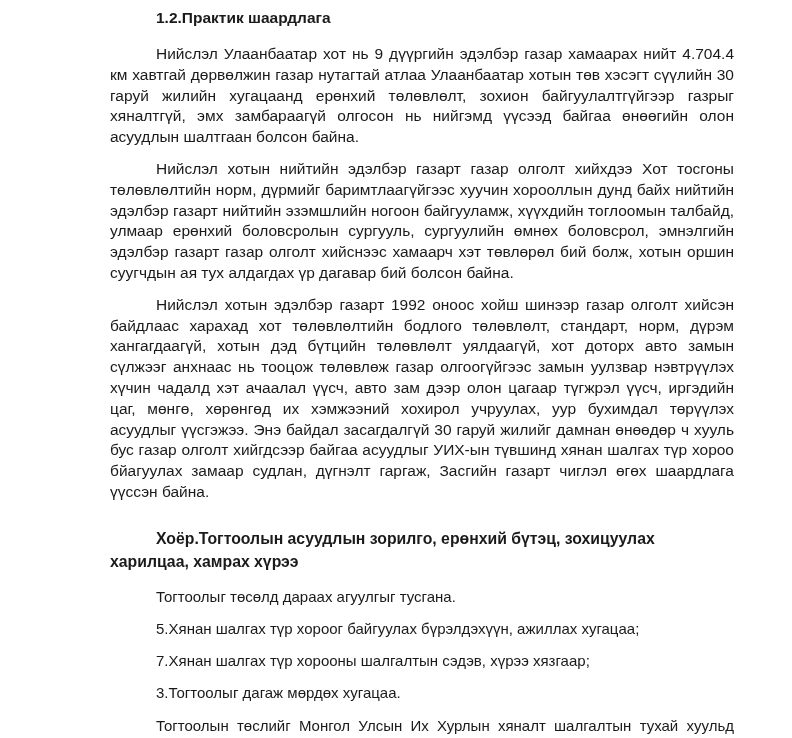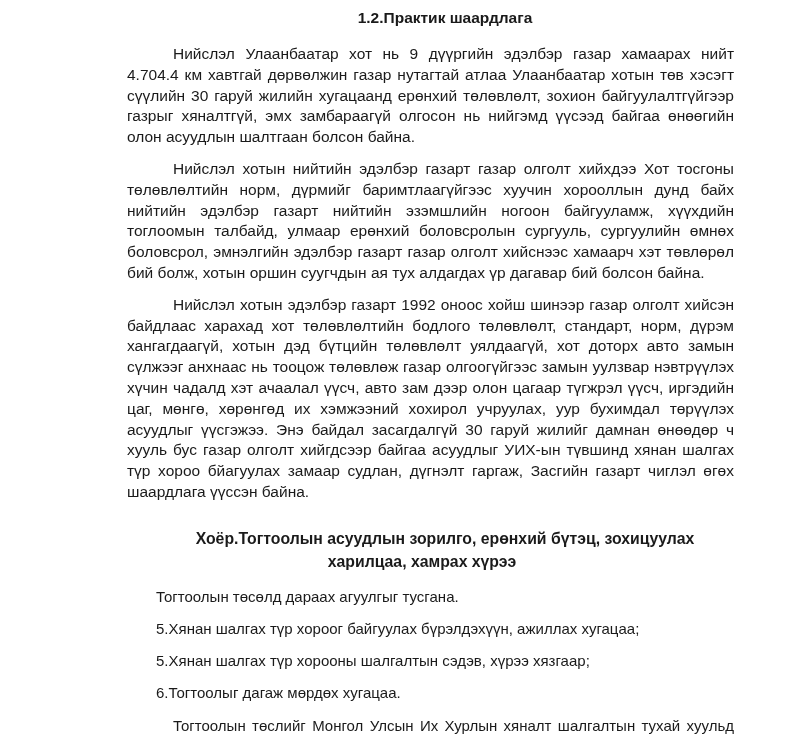--- a/index.html
+++ b/index.html
@@ -20,32 +20,31 @@
       left: 110px;
       top: 0;
       width: 624px;
     }
     .heading {
       font-weight: bold;
       font-size: 15.5px;
       line-height: 21px;
       margin: 0;
       text-indent: 46px;
-      text-align: center;
     }
     .heading.h12 {
       padding-top: 7px;
       margin-bottom: 16px;
     }
     .para {
       font-size: 15.5px;
       line-height: 20.8px;
       text-align: justify;
       text-indent: 46px;
-      margin: 0 0 11px 17px;
+      margin: 0 0 11px 0;
     }
     .heading.sec2 {
       margin-top: 24px;
       margin-bottom: 14px;
       font-size: 15.8px;
       line-height: 23px;
     }
     .plain {
       font-size: 15px;
       line-height: 20px;
@@ -64,23 +63,23 @@
   <h2 class="heading h12">1.2.Практик шаардлага</h2>
 
   <p class="para">Нийслэл Улаанбаатар хот нь 9 дүүргийн эдэлбэр газар хамаарах нийт 4.704.4 км хавтгай дөрвөлжин газар нутагтай атлаа Улаанбаатар хотын төв хэсэгт сүүлийн 30 гаруй жилийн хугацаанд ерөнхий төлөвлөлт, зохион байгуулалтгүйгээр газрыг хяналтгүй, эмх замбараагүй олгосон нь нийгэмд үүсээд байгаа өнөөгийн олон асуудлын шалтгаан болсон байна.</p>
 
   <p class="para">Нийслэл хотын нийтийн эдэлбэр газарт газар олголт хийхдээ Хот тосгоны төлөвлөлтийн норм, дүрмийг баримтлаагүйгээс хуучин хорооллын дунд байх нийтийн эдэлбэр газарт нийтийн эзэмшлийн ногоон байгууламж, хүүхдийн тоглоомын талбайд, улмаар ерөнхий боловсролын сургууль, сургуулийн өмнөх боловсрол, эмнэлгийн эдэлбэр газарт газар олголт хийснээс хамаарч хэт төвлөрөл бий болж, хотын оршин суугчдын ая тух алдагдах үр дагавар бий болсон байна.</p>
 
   <p class="para">Нийслэл хотын эдэлбэр газарт 1992 оноос хойш шинээр газар олголт хийсэн байдлаас харахад хот төлөвлөлтийн бодлого төлөвлөлт, стандарт, норм, дүрэм хангагдаагүй, хотын дэд бүтцийн төлөвлөлт уялдаагүй, хот доторх авто замын сүлжээг анхнаас нь тооцож төлөвлөж газар олгоогүйгээс замын уулзвар нэвтрүүлэх хүчин чадалд хэт ачаалал үүсч, авто зам дээр олон цагаар түгжрэл үүсч, иргэдийн цаг, мөнгө, хөрөнгөд их хэмжээний хохирол учруулах, уур бухимдал төрүүлэх асуудлыг үүсгэжээ. Энэ байдал засагдалгүй 30 гаруй жилийг дамнан өнөөдөр ч хууль бус газар олголт хийгдсээр байгаа асуудлыг УИХ-ын түвшинд хянан шалгах түр хороо бйагуулах замаар судлан, дүгнэлт гаргаж, Засгийн газарт чиглэл өгөх шаардлага үүссэн байна.</p>
 
   <h2 class="heading sec2">Хоёр.Тогтоолын асуудлын зорилго, ерөнхий бүтэц, зохицуулах харилцаа, хамрах хүрээ</h2>
 
-  <p class="plain">Тогтоолын төсөлд дараах агуулгыг тусгана.</p>
+  <p class="plain">Тогтоолыг төсөлд дараах агуулгыг тусгана.</p>
 
   <p class="plain">5.Хянан шалгах түр хороог байгуулах бүрэлдэхүүн, ажиллах хугацаа;</p>
 
-  <p class="plain">5.Хянан шалгах түр хорооны шалгалтын сэдэв, хүрээ хязгаар;</p>
+  <p class="plain">7.Хянан шалгах түр хорооны шалгалтын сэдэв, хүрээ хязгаар;</p>
 
-  <p class="plain">6.Тогтоолыг дагаж мөрдөх хугацаа.</p>
+  <p class="plain">3.Тогтоолыг дагаж мөрдөх хугацаа.</p>
 
   <p class="para small">Тогтоолын төслийг Монгол Улсын Их Хурлын хяналт шалгалтын тухай хуульд заасан үндэслэл, шалгуурын дагуу боловсруулна.</p>
 
 </div>
 
 </body></html>

